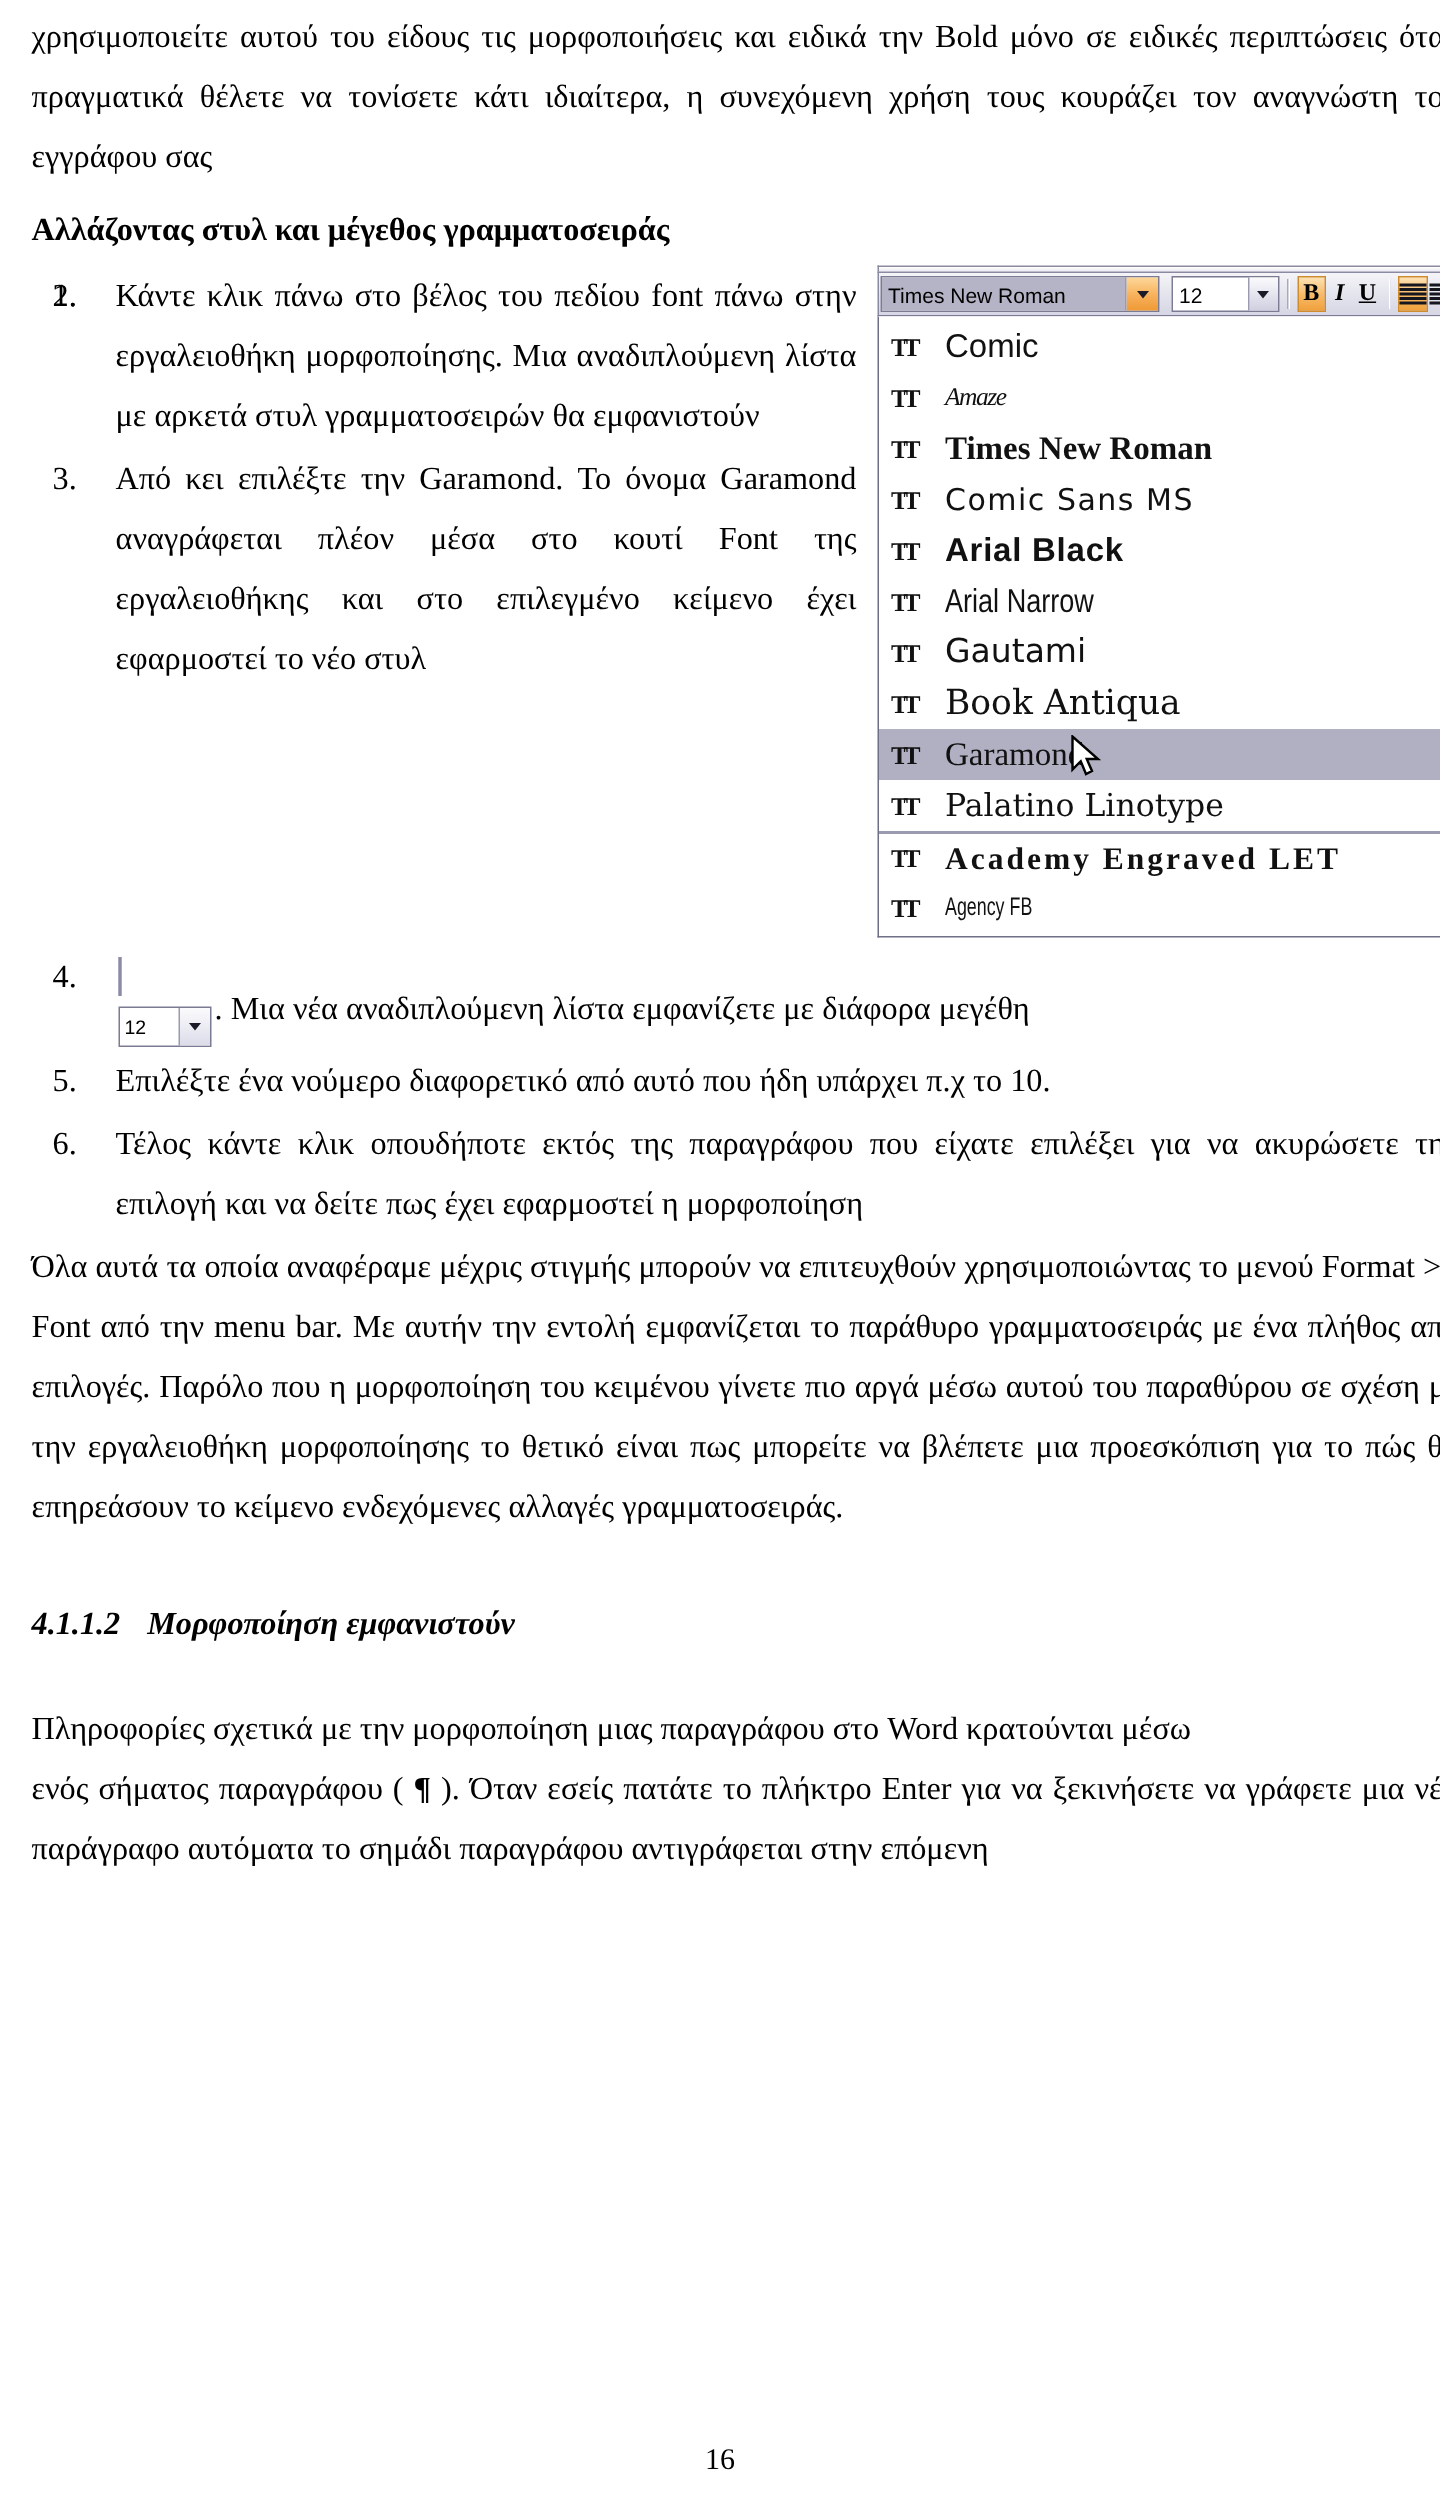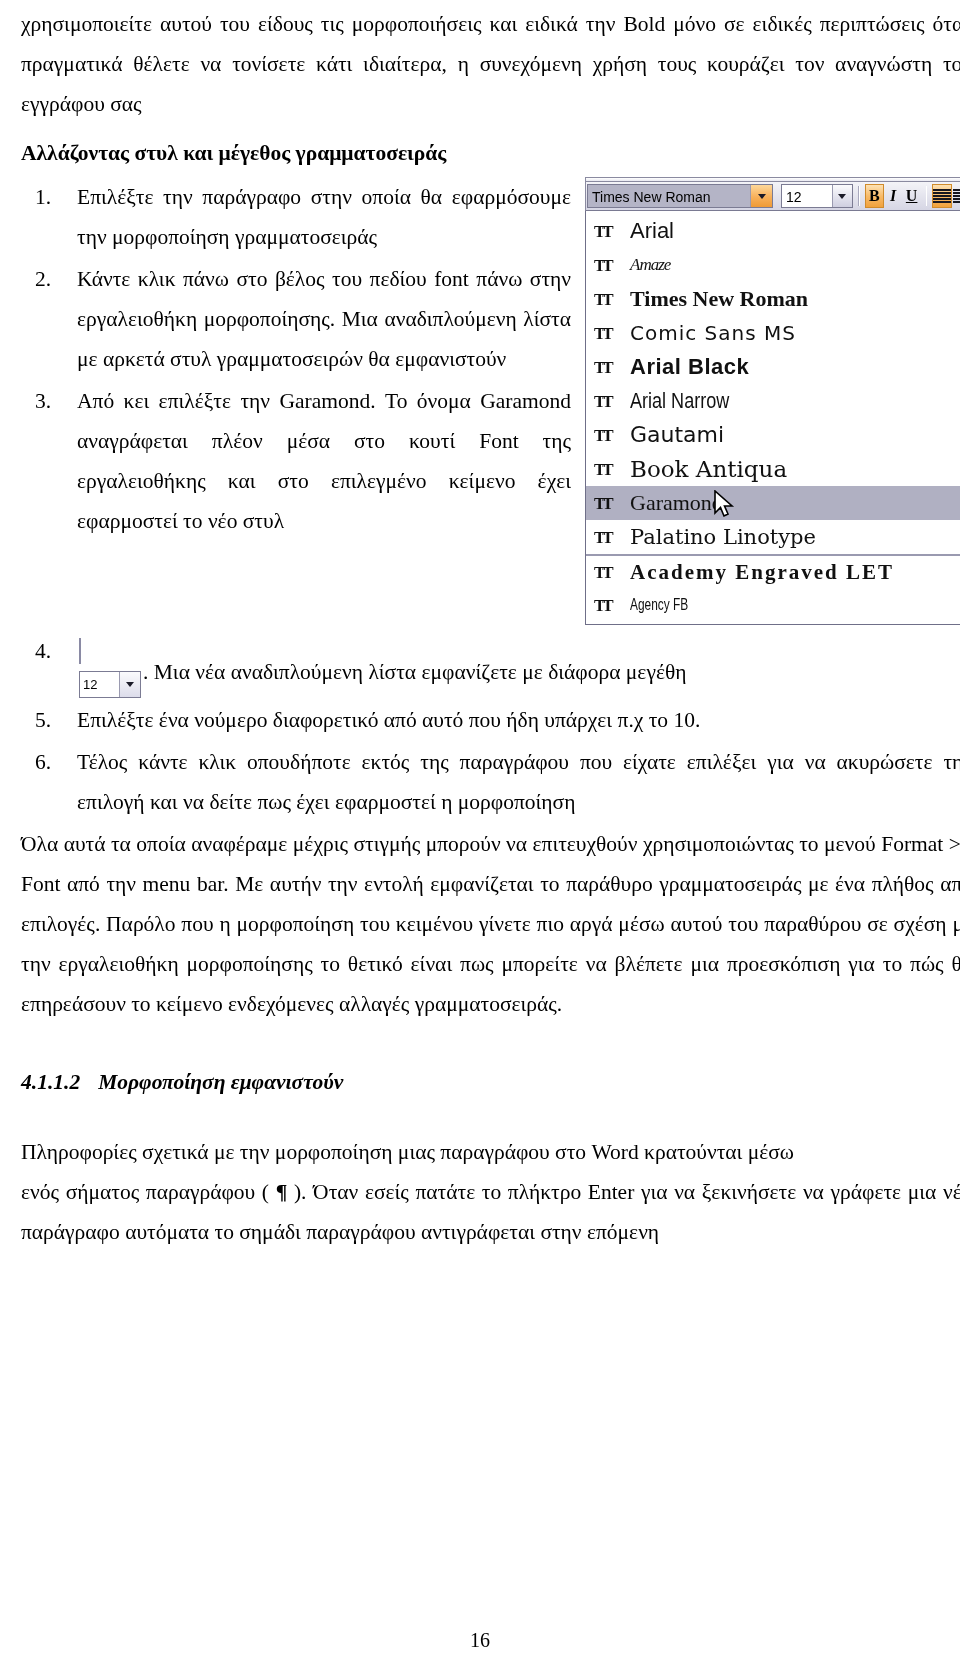--- a/index.html
+++ b/index.html
@@ -400,21 +400,21 @@
                 <i></i>
                 <i></i>
               </span>
           </div>
         </div>
 
         <div class="dd-panel">
           <div class="dd-list">
             <div class="dd-item">
               <span class="tt-icon">TT</span>
-              <span class="dd-label f-arial">Arial</span>
+              <span class="dd-label f-arial">Comic</span>
             </div>
             <div class="dd-item">
               <span class="tt-icon">TT</span>
               <span class="dd-label f-amaze">Amaze</span>
             </div>
             <div class="dd-item">
               <span class="tt-icon">TT</span>
               <span class="dd-label f-times">Times New Roman</span>
             </div>
             <div class="dd-item">
@@ -472,21 +472,20 @@
             </div>
           </div>
         </div>
 
       </div>
     </div>
 
     <ol class="steps">
       <li>
         <span class="num">1.</span>
-        <span>Επιλέξτε την παράγραφο στην οποία θα εφαρμόσουμε την μορφοποίηση γραμματοσειράς</span>
       </li>
       <li>
         <span class="num">2.</span>
         <span>Κάντε κλικ πάνω στο βέλος του πεδίου font πάνω στην εργαλειοθήκη μορφοποίησης. Μια αναδιπλούμενη λίστα με αρκετά στυλ γραμματοσειρών θα εμφανιστούν</span>
       </li>
       <li>
         <span class="num">3.</span>
         <span>Από κει επιλέξτε την Garamond. Το όνομα Garamond αναγράφεται πλέον μέσα στο κουτί Font της εργαλειοθήκης και στο επιλεγμένο κείμενο έχει εφαρμοστεί το νέο στυλ</span>
       </li>
     </ol>

